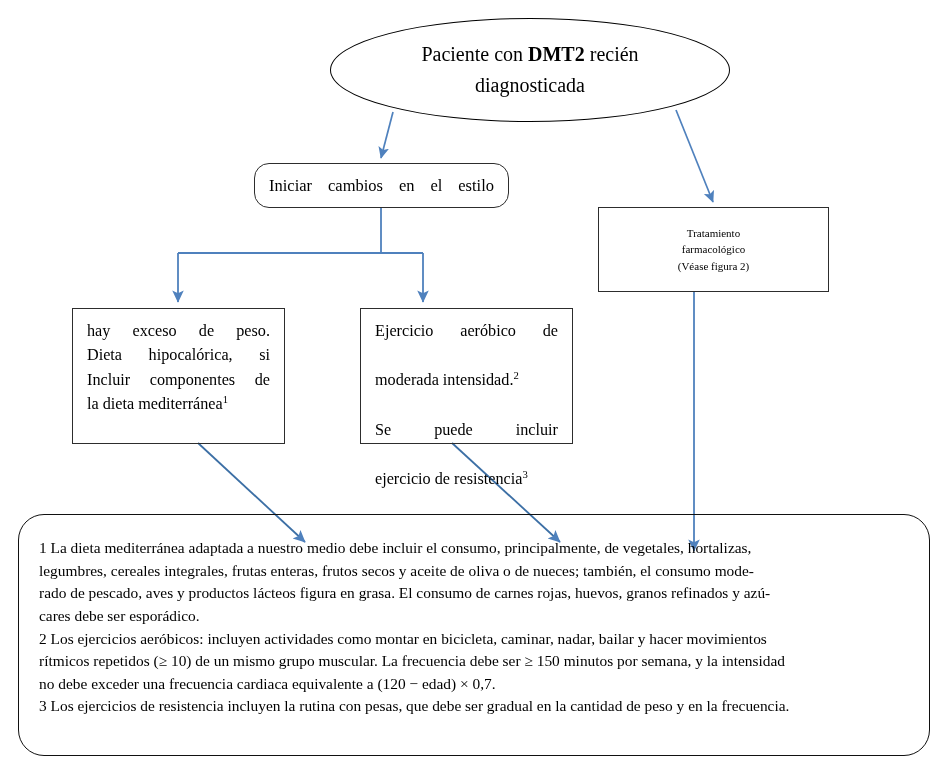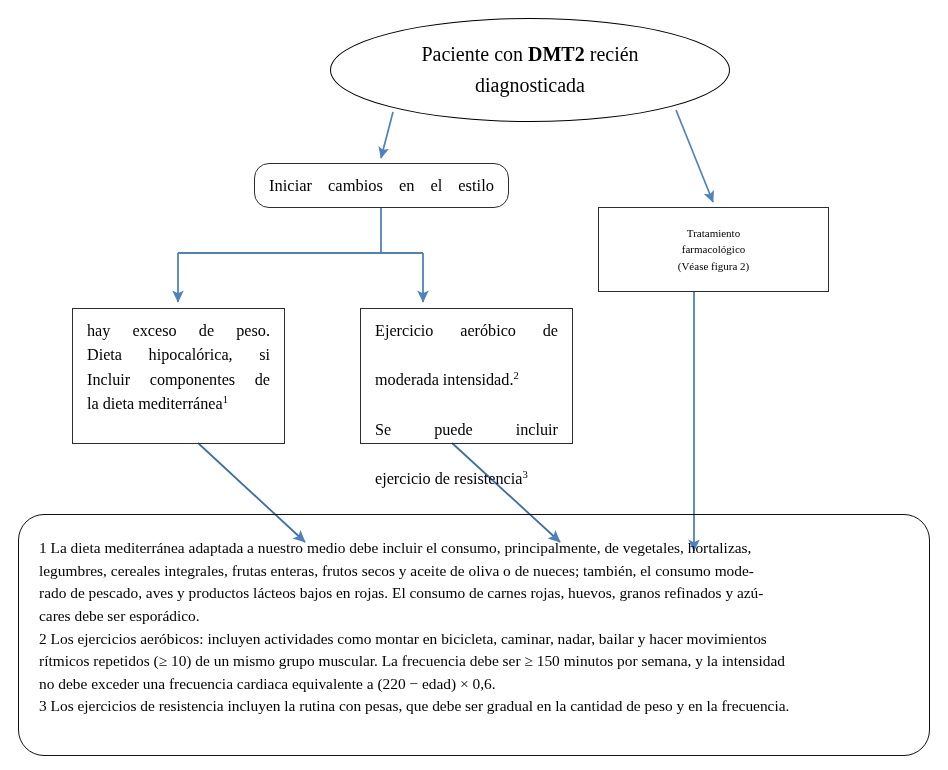--- a/index.html
+++ b/index.html
@@ -200,26 +200,26 @@
     <span class="jline">Ejercicio aeróbico de</span>
     <span class="lline"><span>moderada intensidad.</span><sup>2</sup></span>
     <span class="jline">Se puede incluir</span>
     <span class="lline"><span>ejercicio de resistencia</span><sup>3</sup></span>
   </div>
 
   <div class="node-notes">
     <p class="note-p">
       <span class="note-line">1 La dieta mediterránea adaptada a nuestro medio debe incluir el consumo, principalmente, de vegetales, hortalizas,</span>
       <span class="note-line">legumbres, cereales integrales, frutas enteras, frutos secos y aceite de oliva o de nueces; también, el consumo mode-</span>
-      <span class="note-line">rado de pescado, aves y productos lácteos bajos en rojas. El consumo de carnes rojas, huevos, granos refinados y azú-</span>
+      <span class="note-line">rado de pescado, aves y productos lácteos figura en grasa. El consumo de carnes rojas, huevos, granos refinados y azú-</span>
       <span class="note-line">cares debe ser esporádico.</span>
     </p>
     <p class="note-p">
       <span class="note-line">2 Los ejercicios aeróbicos: incluyen actividades como montar en bicicleta, caminar, nadar, bailar y hacer movimientos</span>
       <span class="note-line">rítmicos repetidos (≥ 10) de un mismo grupo muscular. La frecuencia debe ser ≥ 150 minutos por semana, y la intensidad</span>
-      <span class="note-line">no debe exceder una frecuencia cardiaca equivalente a (220 − edad) × 0,6.</span>
+      <span class="note-line">no debe exceder una frecuencia cardiaca equivalente a (120 − edad) × 0,7.</span>
     </p>
     <p class="note-p">
       <span class="note-line">3 Los ejercicios de resistencia incluyen la rutina con pesas, que debe ser gradual en la cantidad de peso y en la frecuencia.</span>
     </p>
   </div>
 
 </div>
 
 </body></html>

